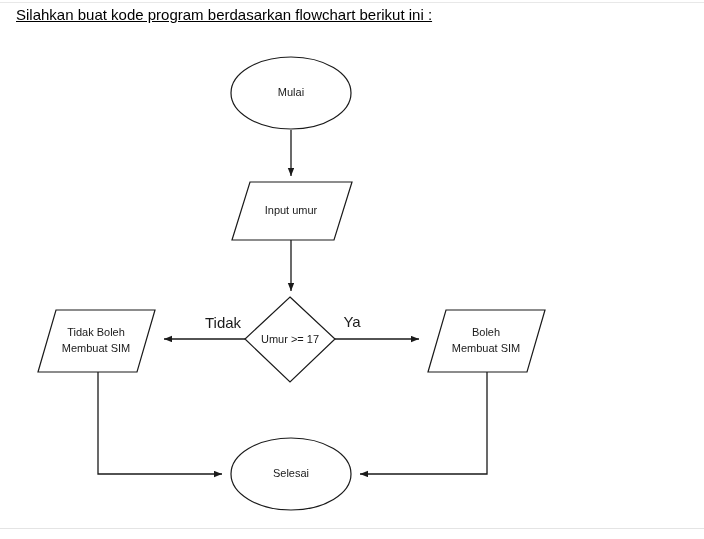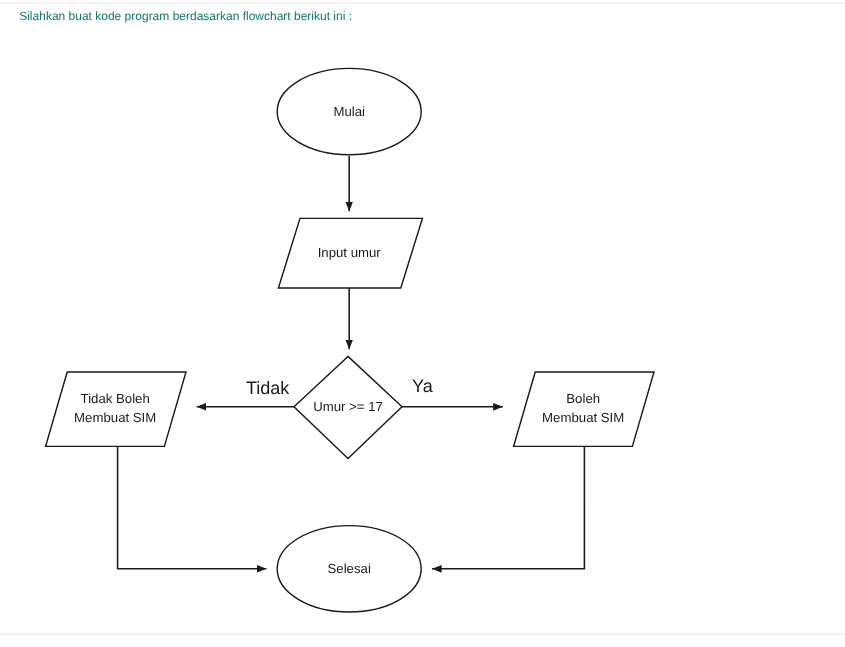--- a/index.html
+++ b/index.html
@@ -33,24 +33,25 @@
     left: 0;
     top: 528px;
     width: 704px;
     height: 1px;
     background: #e4e4e4;
   }
   .prompt-text {
     position: absolute;
     left: 16px;
     top: 6px;
-    font-size: 10px;
+    font-size: 15px;
     line-height: 18px;
-    color: #0f766e;
+    color: #000000;
     white-space: nowrap;
+    text-decoration: underline;
   }
   .flow-canvas {
     position: absolute;
     left: 0;
     top: 26px;
     width: 704px;
     height: 500px;
     text-align: right;
   }
   svg.flow {

